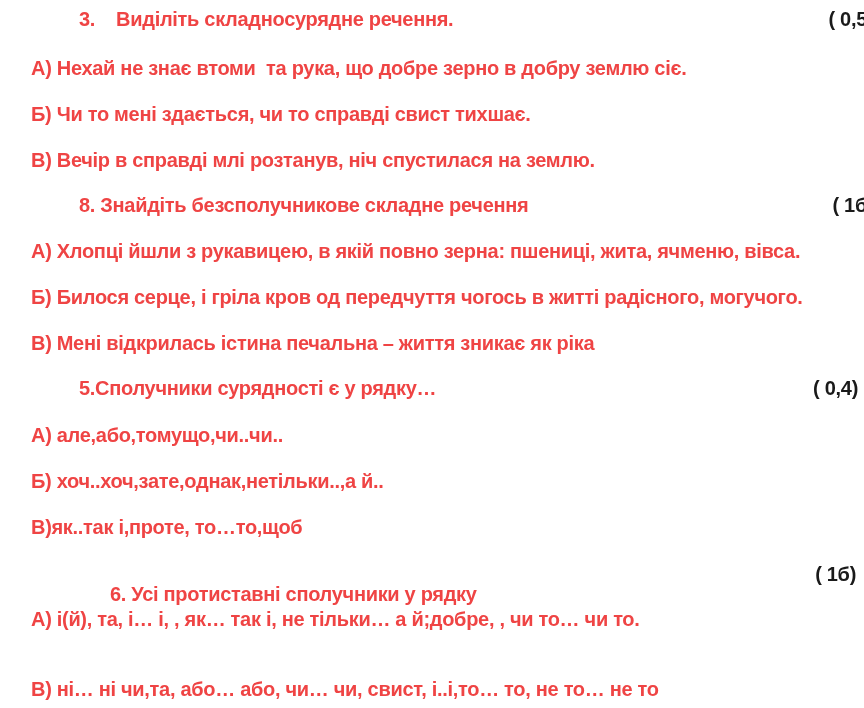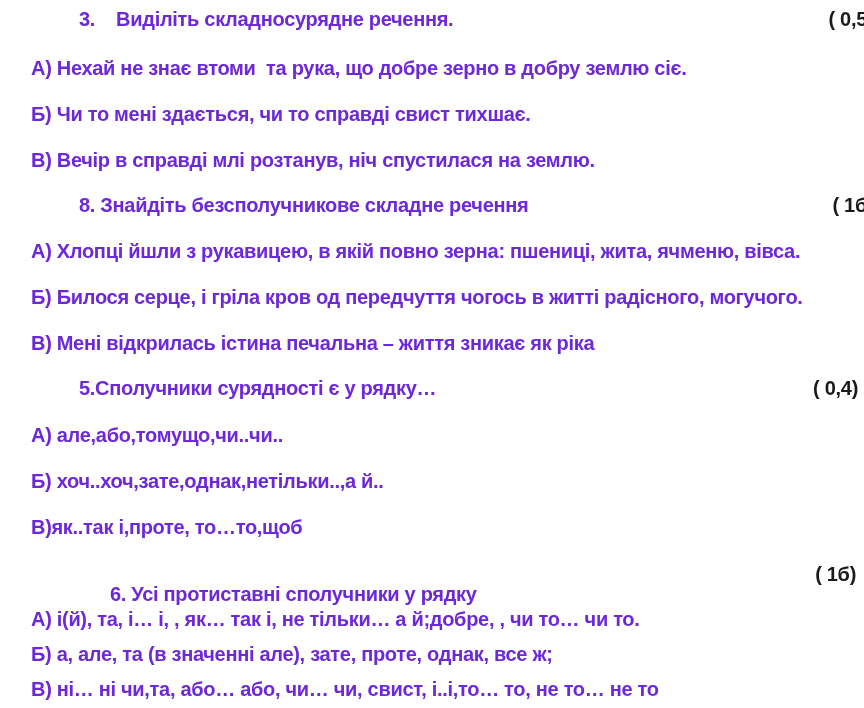--- a/index.html
+++ b/index.html
@@ -15,21 +15,21 @@
     font-family: "Liberation Sans", sans-serif;
   }
   .page {
     position: absolute;
     inset: 0;
     background: #ffffff;
   }
   .line {
     position: absolute;
     font-size: 20px;
-    color: #6d28d9;
+    color: #ef4444;
     white-space: pre-wrap;
     letter-spacing: -0.3px;
     line-height: 24px;
   }
   .hdr {
     left: 79px;
     font-weight: 700;
   }
   .hdr6 {
     left: 110px;
@@ -69,16 +69,15 @@
 
   <div class="line hdr" style="top:376px">5.Сполучники сурядності є у рядку…</div>
   <div class="score" style="top:376px; right:6px">( 0,4)</div>
   <div class="line opt" style="top:423px">А) але,або,томущо,чи..чи..</div>
   <div class="line opt" style="top:469px">Б) хоч..хоч,зате,однак,нетільки..,а й..</div>
   <div class="line opt" style="top:515px">В)як..так і,проте, то…то,щоб</div>
 
   <div class="line hdr6" style="top:562px">6. Усі протиставні сполучники у рядку</div>
   <div class="score" style="top:562px; right:8px">( 1б)</div>
   <div class="line opt" style="top:607px">А) і(й), та, і… і, , як… так і, не тільки… а й;добре, , чи то… чи то.</div>
-  <div class="line opt" style="top:642px">Б) а, але, та (в значенні але), зате, проте, однак, все ж;</div>
   <div class="line opt" style="top:677px">В) ні… ні чи,та, або… або, чи… чи, свист, і..і,то… то, не то… не то</div>
 
 </div>
 
 </body></html>

